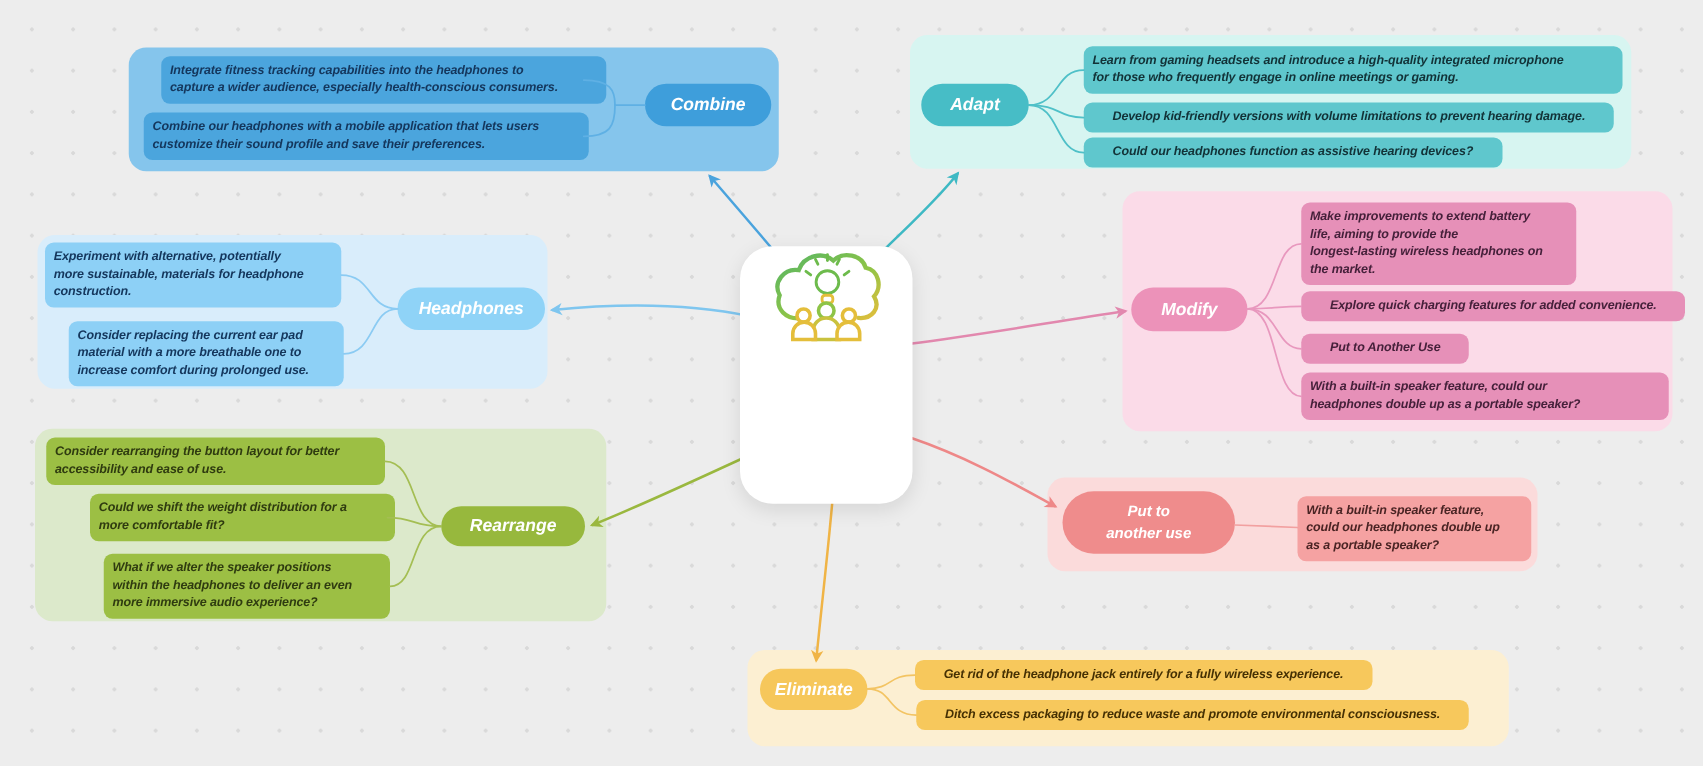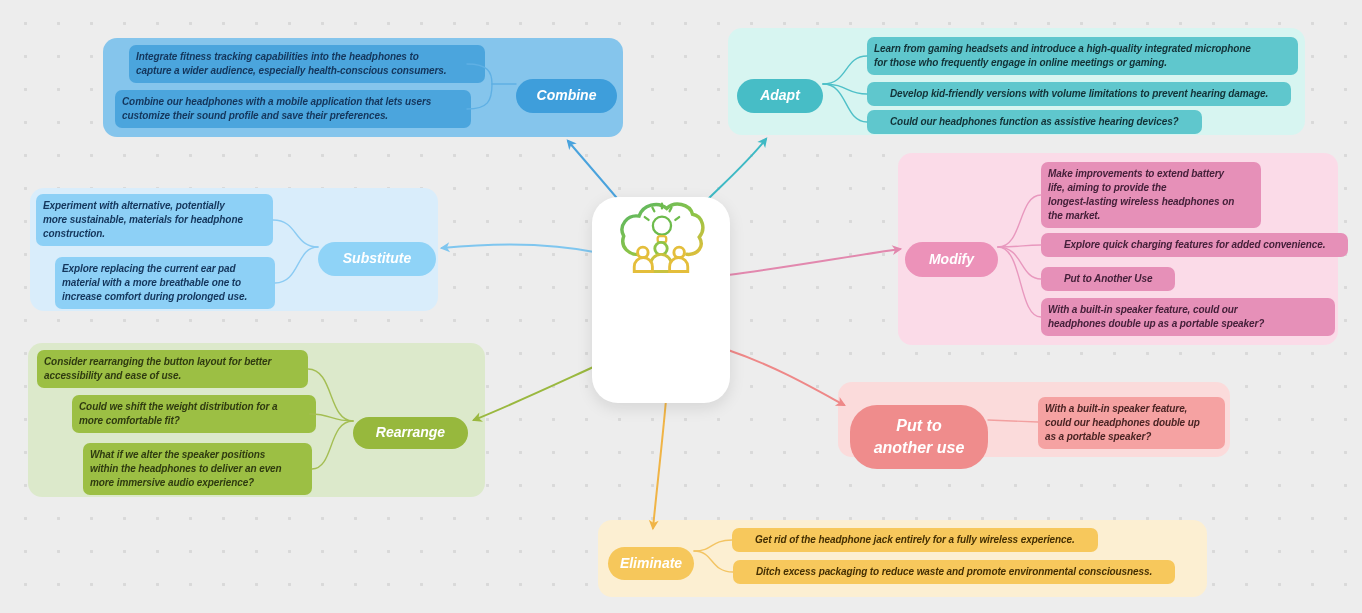--- a/index.html
+++ b/index.html
@@ -14,21 +14,21 @@
   .item {
     position:absolute; z-index:1; border-radius:7px; box-sizing:border-box;
     font-weight:bold; font-style:italic; font-size:10px; line-height:14px;
     padding:5px 7px; white-space:pre-line; letter-spacing:-0.1px;
   }
   .item.nowrap { white-space:nowrap; width:max-content; padding:5px 23px;text-align:right; }
   .pill {
     position:absolute; z-index:1; box-sizing:border-box; border-radius:18px;
     color:#fff; font-weight:bold; font-style:italic; font-size:14px;
     display:flex; align-items:center; justify-content:center; text-align:center;
-    white-space:pre-line; line-height:1.4;margin-top:12px;
+    white-space:pre-line; line-height:1.4;
   }
   svg.wires { position:absolute; left:0; top:0; z-index:2; pointer-events:none; }
   .center-card {
     position:absolute; left:592px; top:197px; width:138px; height:206px; z-index:3;
     background:#fff; border-radius:26px; box-shadow:0 5px 16px rgba(0,0,0,0.10);
     display:flex; flex-direction:column; align-items:center;
   }
   .center-title {
     font-weight:bold; font-style:italic; font-size:15px; line-height:1.5;
     color:#4A9FDB; text-align:center; white-space:pre-line; margin-top:2px;
@@ -64,21 +64,21 @@
   .g-rearrange .container { left:28px; top:343px; width:457px; height:154px; background:#DCE9CB; }
   .g-rearrange .item { background:#9CBF44; color:#2F3B10; }
   #rearrange-item-0 { left:37px; top:350px; width:271px; }
   #rearrange-item-1 { left:72px; top:395px; width:244px; }
   #rearrange-item-2 { left:83px; top:443px; width:229px; }
   #rearrange-pill  { left:353px; top:405px; width:115px; height:32px; background:#97B83D; }
   
   .g-put .container { left:838px; top:382px; width:392px; height:75px; background:#FBDBDB; }
   .g-put .item { background:#F5A2A2; color:#4A2424; }
   #put-item-0 { left:1038px; top:397px; width:187px; }
-  #put-pill  { left:850px; top:393px; width:138px; height:64px; background:#EF8C8C; font-size:16px; border-radius:27px; }
+  #put-pill  { left:850px; top:393px; width:138px; height:50px; background:#EF8C8C; font-size:12px; border-radius:27px; }
   
   .g-eliminate .container { left:598px; top:520px; width:609px; height:77px; background:#FCEFD2; }
   .g-eliminate .item { background:#F7C85C; color:#453003; }
   #eliminate-item-0 { left:732px; top:528px; }
   #eliminate-item-1 { left:733px; top:560px; }
   #eliminate-pill  { left:608px; top:535px; width:86px; height:33px; background:#F6C75B; }
 </style>
 </head>
 <body>
 
@@ -100,24 +100,24 @@
     <div class="item nowrap" id="adapt-item-1">Develop kid-friendly versions with volume limitations to prevent hearing damage.</div>
     <div class="item nowrap" id="adapt-item-2">Could our headphones function as assistive hearing devices?</div>
     <div class="pill" id="adapt-pill">Adapt</div>
   </div>
 
   <div class="group g-substitute">
     <div class="container"></div>
     <div class="item" id="substitute-item-0">Experiment with alternative, potentially
 more sustainable, materials for headphone
 construction.</div>
-    <div class="item" id="substitute-item-1">Explore replacing the current ear pad
+    <div class="item" id="substitute-item-1">Consider replacing the current ear pad
 material with a more breathable one to
 increase comfort during prolonged use.</div>
-    <div class="pill" id="substitute-pill">Substitute</div>
+    <div class="pill" id="substitute-pill">Headphones</div>
   </div>
 
   <div class="group g-modify">
     <div class="container"></div>
     <div class="item" id="modify-item-0">Make improvements to extend battery
 life, aiming to provide the
 longest-lasting wireless headphones on
 the market.</div>
     <div class="item nowrap" id="modify-item-1">Explore quick charging features for added convenience.</div>
     <div class="item nowrap" id="modify-item-2">Put to Another Use</div>

